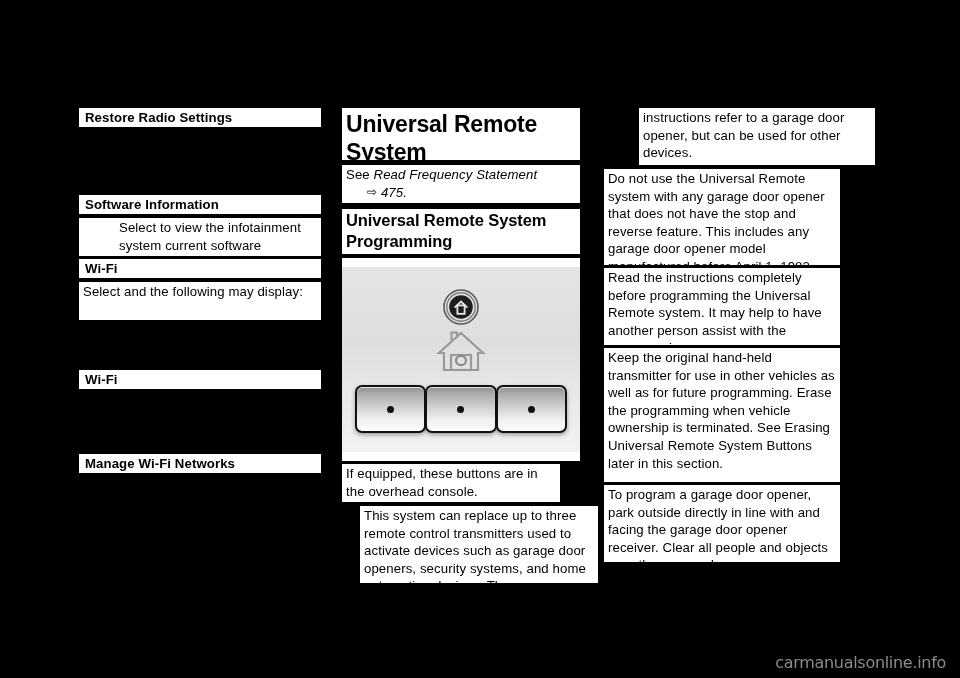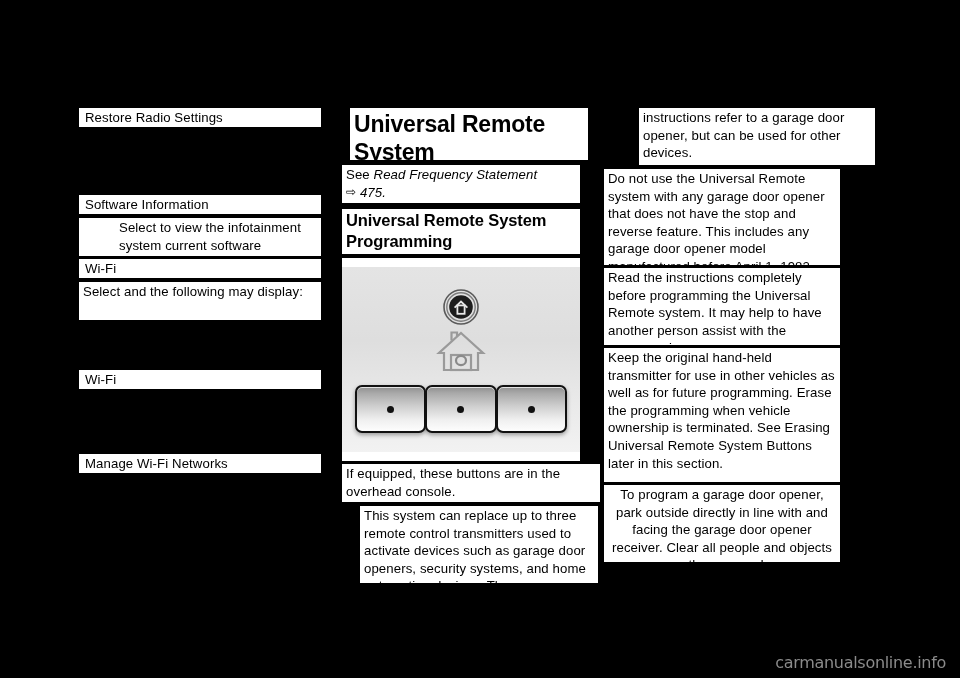--- a/index.html
+++ b/index.html
@@ -24,43 +24,43 @@
     position: absolute;
     background: #ffffff;
     color: #000000;
     box-sizing: border-box;
     padding: 1px 4px 2px 4px;
     font-size: 13.2px;
     line-height: 17.6px;
     letter-spacing: 0.1px;
   }
   .block.heading {
-    font-weight: normal;
+    font-weight: bold;
     padding-left: 6px;
   }
   .block.h1 {
     font-weight: bold;
     font-size: 23px;
     line-height: 28px;
     letter-spacing: -0.2px;
     padding-top: 2px;
-    margin-left: 8px;
   }
   .block.h2 {
     font-weight: bold;
     font-size: 16.5px;
     line-height: 21px;
     letter-spacing: -0.1px;
   }
   .block .it {
     font-style: italic;
   }
   .arrow-ref {
     font-style: italic;
     white-space: nowrap;
+    margin-left: 21px;
   }
   .arrow-glyph {
     font-style: normal;
     font-size: 12px;
     display: inline-block;
     transform: translateY(-1px);
   }
 
   
   .figure {
@@ -189,29 +189,29 @@
         <div class="hl-btn">
           <span class="dot"></span>
         </div>
         <div class="hl-btn">
           <span class="dot"></span>
         </div>
       </div>
     </div>
   </div>
 
-  <div class="block" style="left:342px; top:464px; width:258px; height:38px;">If equipped, these buttons are in the overhead console.</div>
+  <div class="block" style="left:342px; top:464px; width:218px; height:38px;">If equipped, these buttons are in the overhead console.</div>
 
   <div class="block" style="left:360px; top:506px; width:238px; height:77px;">This system can replace up to three remote control transmitters used to activate devices such as garage door openers, security systems, and home automation devices. These</div>
 
   <div class="block" style="left:604px; top:108px; width:236px; height:57px;margin-left:35px;">instructions refer to a garage door opener, but can be used for other devices.</div>
 
   <div class="block" style="left:604px; top:169px; width:236px; height:96px;">Do not use the Universal Remote system with any garage door opener that does not have the stop and reverse feature. This includes any garage door opener model manufactured before April 1, 1982.</div>
 
   <div class="block" style="left:604px; top:268px; width:236px; height:77px;">Read the instructions completely before programming the Universal Remote system. It may help to have another person assist with the programming process.</div>
 
   <div class="block" style="left:604px; top:348px; width:236px; height:134px;">Keep the original hand-held transmitter for use in other vehicles as well as for future programming. Erase the programming when vehicle ownership is terminated. See  Erasing Universal Remote System Buttons  later in this section.</div>
 
-  <div class="block" style="left:604px; top:485px; width:236px; height:77px;text-align:center;">To program a garage door opener, park outside directly in line with and facing the garage door opener receiver. Clear all people and objects near the garage door.</div>
+  <div class="block" style="left:604px; top:485px; width:236px; height:77px;">To program a garage door opener, park outside directly in line with and facing the garage door opener receiver. Clear all people and objects near the garage door.</div>
 
   <div class="watermark">carmanualsonline.info</div>
 
 </div>
 
 </body></html>

